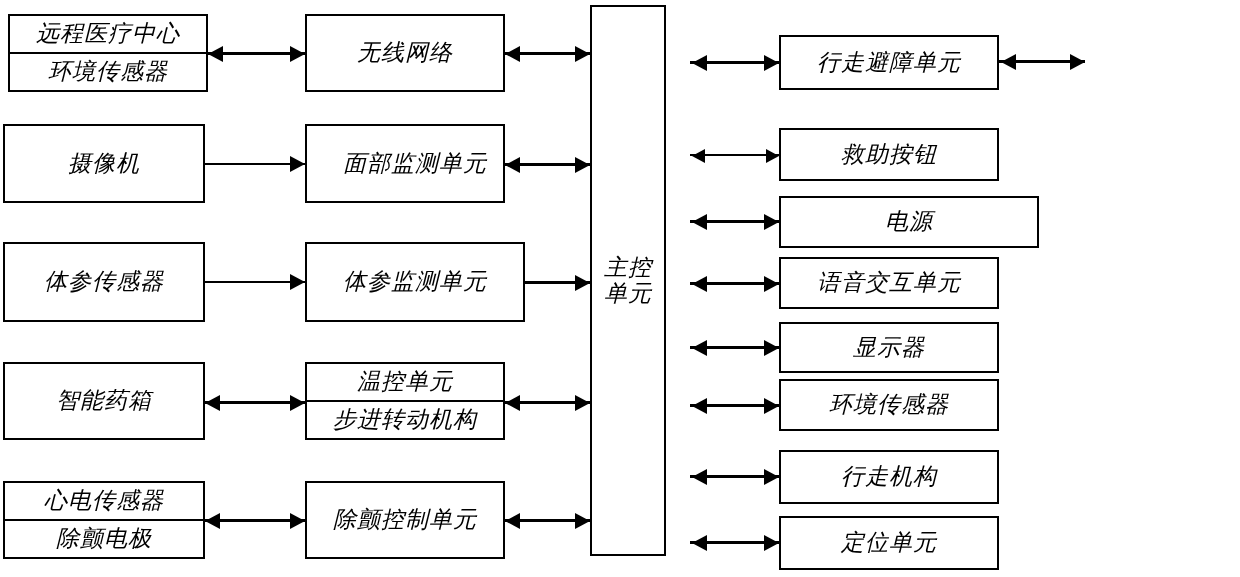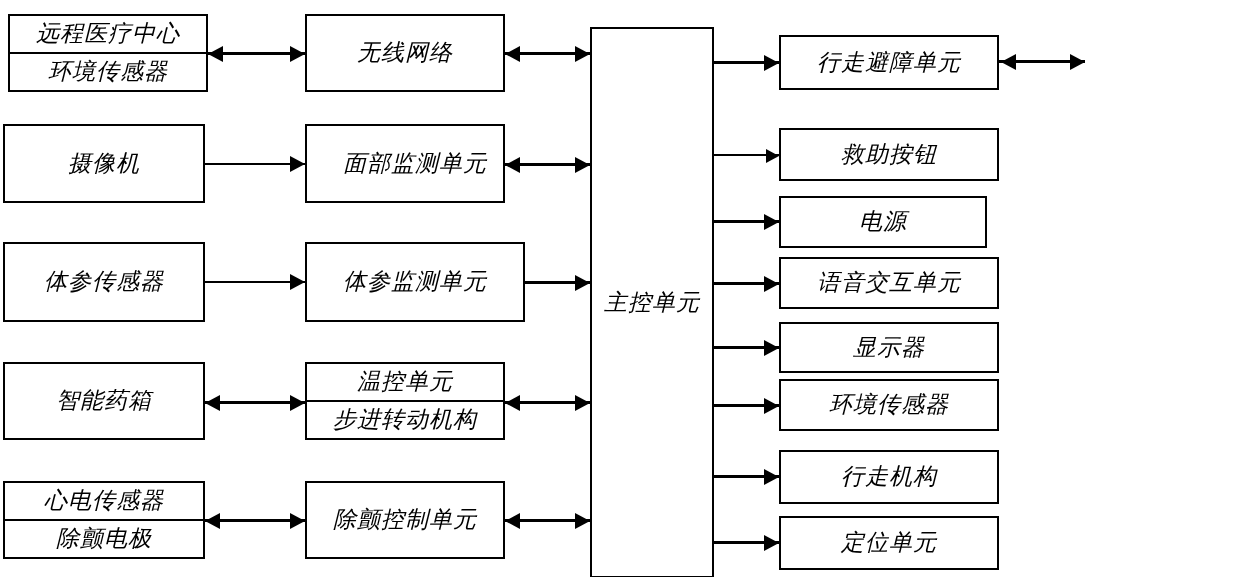--- a/index.html
+++ b/index.html
@@ -95,33 +95,33 @@
 
   <div class="box" style="left:305px;top:362px;width:200px;height:78px;">
     <div class="cell">温控单元</div>
     <div class="cell">步进转动机构</div>
   </div>
 
   <div class="box" style="left:305px;top:481px;width:200px;height:78px;">
     <div class="cell">除颤控制单元</div>
   </div>
 
-  <div class="box wrapok" style="left:590px;top:5px;width:124px;height:551px;margin-top:22px;">
+  <div class="box wrapok" style="left:590px;top:5px;width:76px;height:551px;">
     <div class="cell" style="padding:0 8px;">主控单元</div>
   </div>
 
   <div class="box" style="left:779px;top:35px;width:220px;height:55px;">
     <div class="cell">行走避障单元</div>
   </div>
 
   <div class="box" style="left:779px;top:128px;width:220px;height:53px;">
     <div class="cell">救助按钮</div>
   </div>
 
-  <div class="box" style="left:779px;top:196px;width:208px;height:52px;">
+  <div class="box" style="left:779px;top:196px;width:260px;height:52px;">
     <div class="cell">电源</div>
   </div>
 
   <div class="box" style="left:779px;top:257px;width:220px;height:52px;">
     <div class="cell">语音交互单元</div>
   </div>
 
   <div class="box" style="left:779px;top:322px;width:220px;height:51px;">
     <div class="cell">显示器</div>
   </div>

